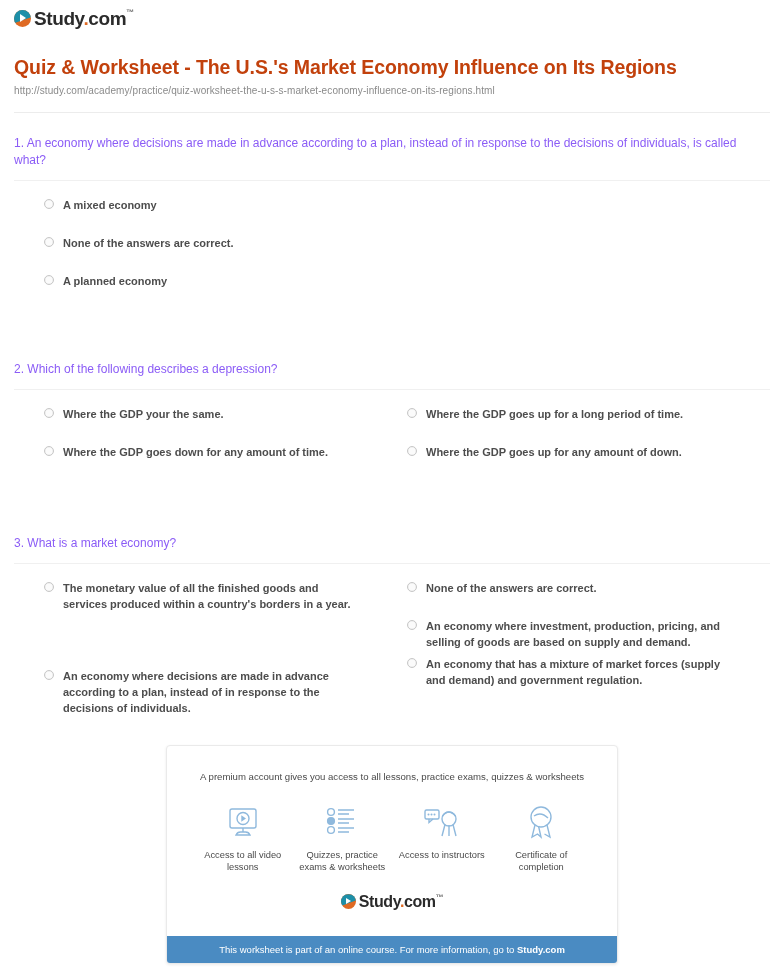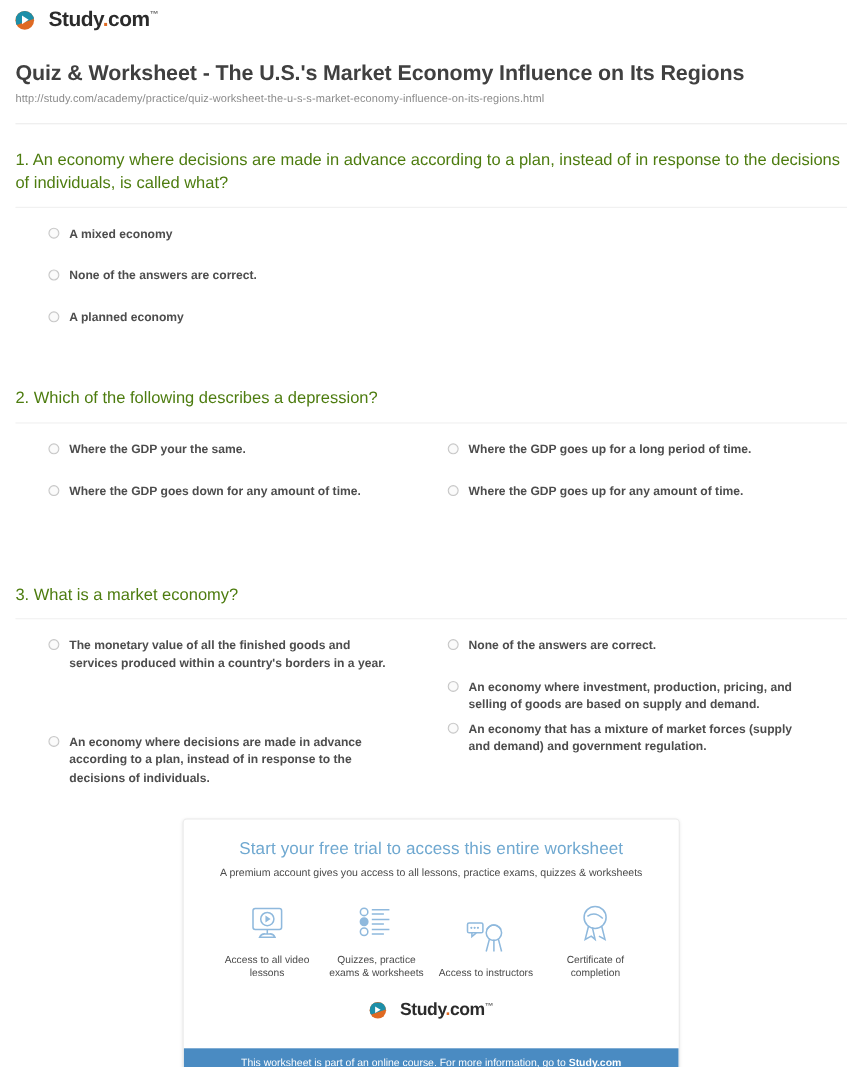--- a/index.html
+++ b/index.html
@@ -23,21 +23,21 @@
     padding: 0 14px;
   }
   .brandbar {
     padding-top: 9px;
     height: 36px;
     box-sizing: border-box;
   }
   .logo {
     display: inline-flex;
     align-items: center;
-    gap: 13px;
+    gap: 3px;
   }
   .logo-mark {
     width: 17px;
     height: 17px;
     border-radius: 50%;
     position: relative;
     background: #df6a23;
     overflow: hidden;
     flex: none;
   }
@@ -72,42 +72,42 @@
   .logo-tm {
     font-size: 8px;
     color: #6a6a6a;
     vertical-align: top;
   }
 
   h1.title {
     font-size: 19.5px;
     line-height: 1.22;
     font-weight: bold;
-    color: #404040;
+    color: #c2410c;
     margin: 20px 0 0 0;
     letter-spacing: -0.1px;
   }
   .url {
     font-size: 10px;
     color: #8a8a8a;
     margin-top: 5px;
     letter-spacing: 0.1px;
     word-break: break-all;
   }
   .rule {
     border-top: 1px solid #ececec;
     margin-top: 16px;
   }
 
   
   .question-block { margin-top: 0; }
   .q-text {
-    font-size: 15px;
+    font-size: 12px;
     line-height: 1.42;
-    color: #4d7c0f;
+    color: #8b5cf6;
     padding: 0 0 0 0;
   }
   .q-rule {
     border-top: 1px solid #f0f0f0;
     margin-top: 11px;
   }
   .answers {
     display: grid;
     grid-template-columns: 1fr 1fr;
     column-gap: 0px;
@@ -162,21 +162,20 @@
   .promo-sub {
     font-size: 9.6px;
     color: #4a4a4a;
     margin-top: 7px;
   }
   .features {
     display: flex;
     justify-content: space-around;
     margin-top: 20px;
     padding: 0 14px;
-    align-items: flex-end;
   }
   .feature { width: 96px; text-align: center; }
   .feature .ficon {
     height: 40px;
     display: flex;
     align-items: center;
     justify-content: center;
   }
   .feature .flabel {
     font-size: 9.3px;
@@ -237,42 +236,42 @@
           <span class="atext">None of the answers are correct.</span>
         </div>
         <div class="answer">
           <span class="radio"></span>
           <span class="atext">A planned economy</span>
         </div>
       </div>
     </div>
   </div>
 
-  <div class="question-block" style="margin-top:32px;">
+  <div class="question-block" style="margin-top:50px;">
     <div class="q-text">2. Which of the following describes a depression?</div>
     <div class="q-rule"></div>
     <div class="answers">
       <div class="col">
         <div class="answer">
           <span class="radio"></span>
           <span class="atext">Where the GDP your the same.</span>
         </div>
         <div class="answer">
           <span class="radio"></span>
           <span class="atext">Where the GDP goes down for any amount of time.</span>
         </div>
       </div>
       <div class="col">
         <div class="answer">
           <span class="radio"></span>
           <span class="atext">Where the GDP goes up for a long period of time.</span>
         </div>
         <div class="answer">
           <span class="radio"></span>
-          <span class="atext">Where the GDP goes up for any amount of time.</span>
+          <span class="atext">Where the GDP goes up for any amount of down.</span>
         </div>
       </div>
     </div>
   </div>
 
   <div class="question-block" style="margin-top:53px;">
     <div class="q-text">3. What is a market economy?</div>
     <div class="q-rule"></div>
     <div class="answers">
       <div class="col">
@@ -298,21 +297,20 @@
           <span class="radio"></span>
           <span class="atext">An economy that has a mixture of market forces (supply and demand) and government regulation.</span>
         </div>
       </div>
     </div>
   </div>
 
   <div class="promo-wrap" style="margin-top:28px;">
     <div class="promo">
       <div class="promo-body">
-        <div class="promo-head">Start your free trial to access this entire worksheet</div>
         <div class="promo-sub">A premium account gives you access to all lessons, practice exams, quizzes &amp; worksheets</div>
 
         <div class="features">
 
           <div class="feature">
             <div class="ficon">
               <svg width="36" height="32" viewBox="0 0 36 32" fill="none" stroke="#8fb9dd" stroke-width="1.4">
                 <rect x="5" y="3" width="26" height="19" rx="2"></rect>
                 <circle cx="18" cy="12.5" r="6"></circle>
                 <path d="M16.3 9.3 L21 12.5 L16.3 15.7 Z" fill="#8fb9dd" stroke="none"></path>

